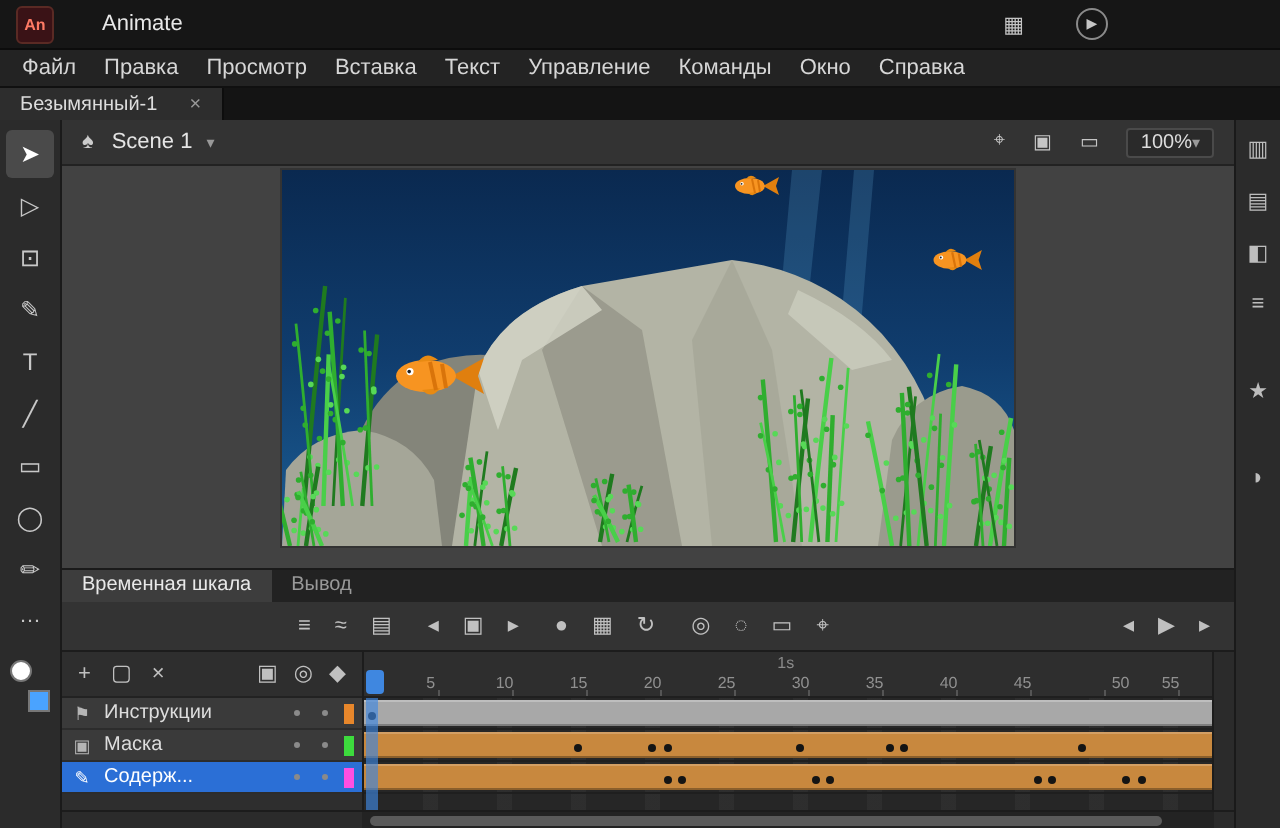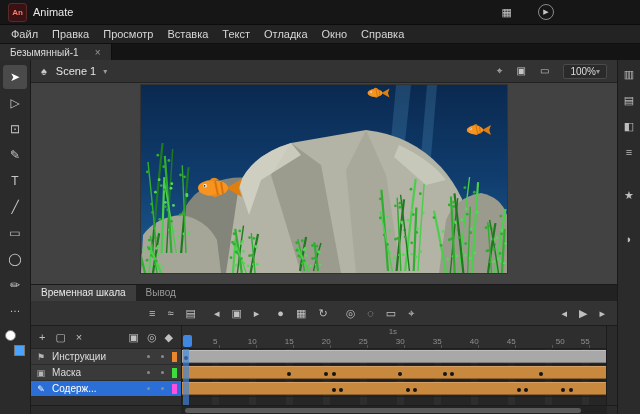--- a/index.html
+++ b/index.html
@@ -1,20 +1,20 @@
 <!DOCTYPE html>
 <html style="--tween: #c8883e; --static: #a8a8a8; --playhead: #3f87e0; --sel: #2b6fd6;"><head>
 <meta charset="utf-8">
 <style>
   html,body{margin:0;padding:0;background:#111;}
   #app{position:relative;width:640px;height:414px;background:#1e1e1e;overflow:hidden;
        font-family:"Liberation Sans",sans-serif;color:#ccc;font-size:11px;}
 
   
-  #titlebar{height:24px;background:#161616;display:flex;align-items:center;padding:0 8px;gap:6px;border-bottom:1px solid #0c0c0c;}
+  #titlebar{height:24px;background:#161616;display:flex;align-items:center;padding:0 8px;gap:24px;border-bottom:1px solid #0c0c0c;}
   .logo{width:17px;height:17px;border-radius:3px;background:#3a1216;color:#ff7a65;font-size:8px;font-weight:bold;
         display:flex;align-items:center;justify-content:center;border:1px solid #5a2a24;}
   .title{color:#e8e8e8;}
   .tb-right{margin-left:auto;margin-right:78px;display:flex;gap:26px;color:#c5c5c5;align-items:center;}
   .tb-icon{font-size:11px;}
   .tb-icon.circle{border:1px solid #8a8a8a;border-radius:50%;width:14px;height:14px;font-size:7px;display:flex;align-items:center;justify-content:center;}
 
   
   #menubar{height:18px;background:#232323;display:flex;align-items:center;padding:0 4px;border-bottom:1px solid #101010;}
   .menu-item{padding:0 7px;color:#d6d6d6;line-height:18px;}
@@ -108,21 +108,22 @@
       <span class="tb-icon circle">▶</span>
     </div>
   </div>
 
   <div id="menubar">
       <div class="menu-item">Файл</div>
       <div class="menu-item">Правка</div>
       <div class="menu-item">Просмотр</div>
       <div class="menu-item">Вставка</div>
       <div class="menu-item">Текст</div>
-      <div class="menu-item">Отладка</div>
+      <div class="menu-item">Управление</div>
+      <div class="menu-item">Команды</div>
       <div class="menu-item">Окно</div>
       <div class="menu-item">Справка</div>
     </div>
 
   <div id="tabbar">
     <div class="doc-tab">
       <span>Безымянный-1</span>
       <span class="tab-close">×</span>
     </div>
   </div>

